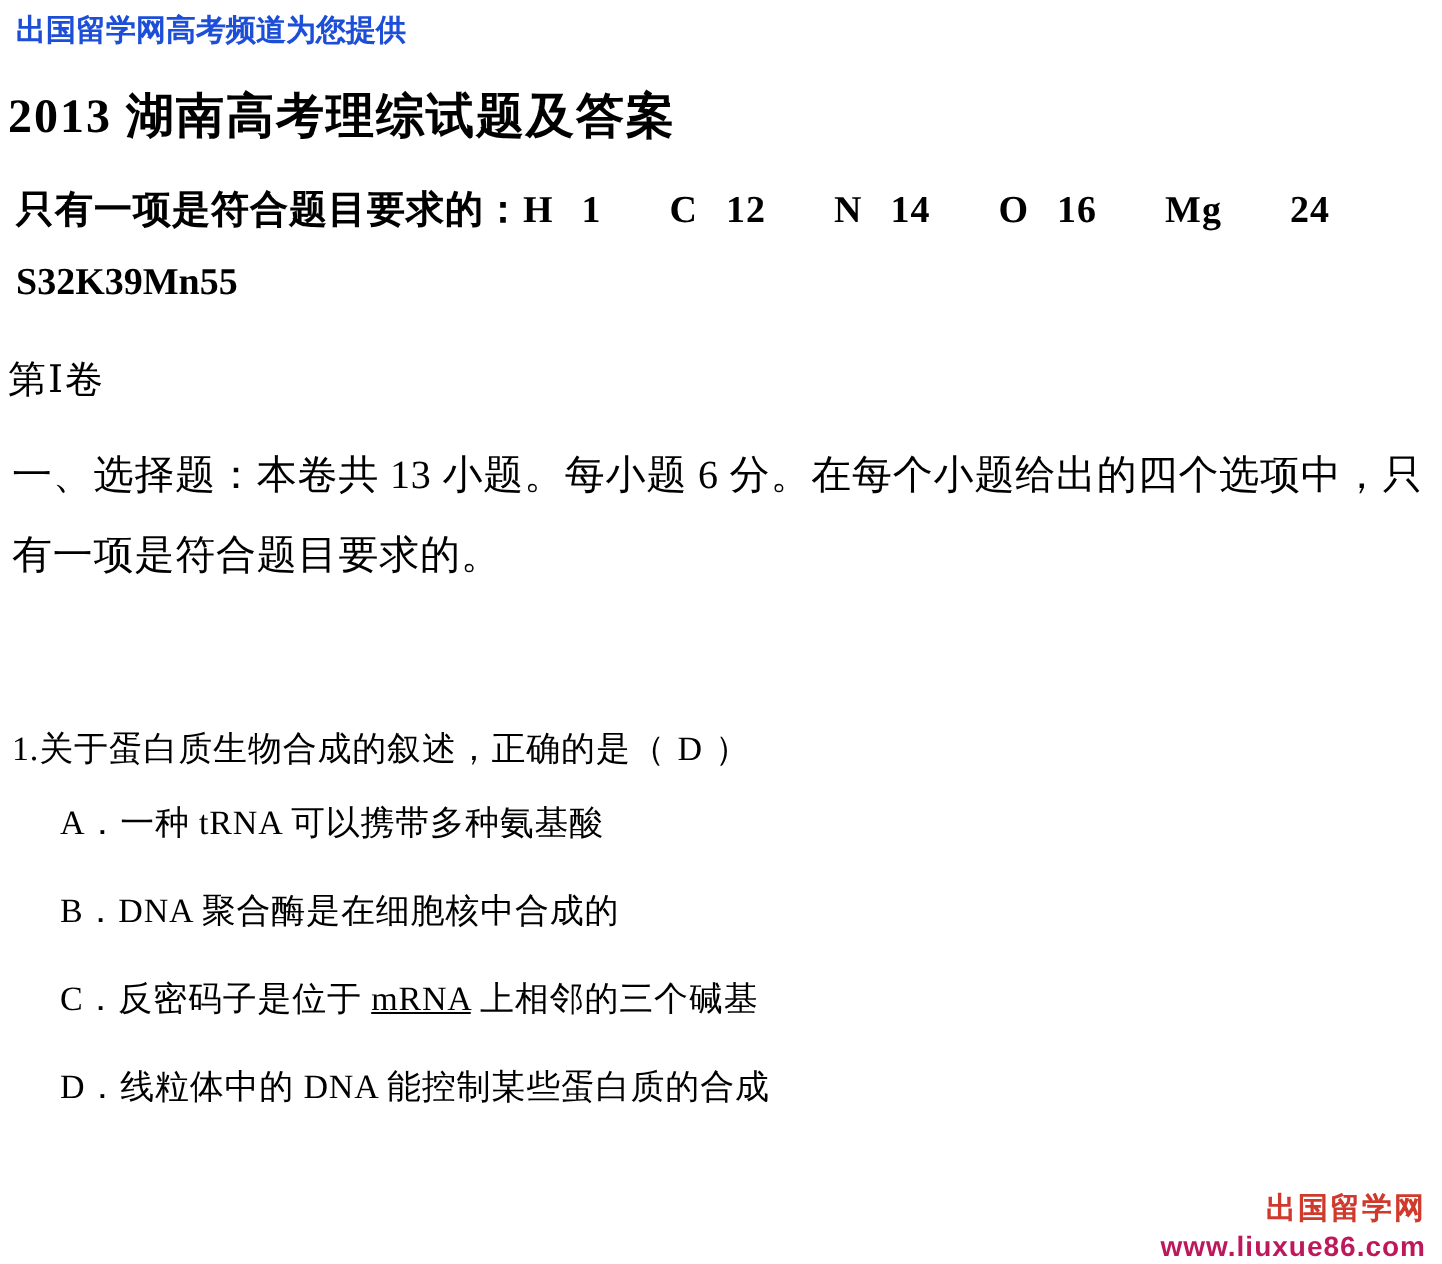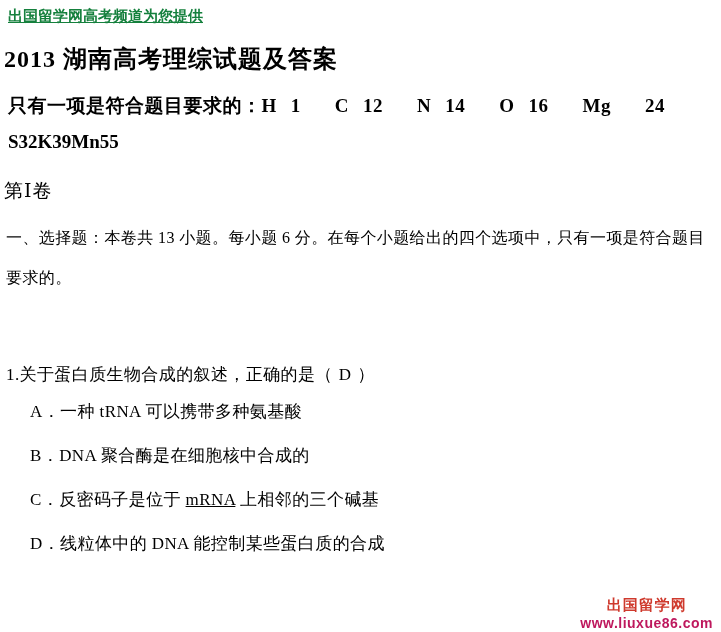--- a/index.html
+++ b/index.html
@@ -19,26 +19,25 @@
     position: relative;
     width: 721px;
     height: 632px;
     box-sizing: border-box;
     padding: 0 4px;
   }
   .site-banner {
     font-family: "Liberation Sans", "DejaVu Sans", sans-serif;
     font-weight: bold;
     font-size: 15px;
-    color: #15803d;
+    color: #1d4ed8;
     letter-spacing: 0px;
     margin: 6px 0 16px 4px;
     line-height: 20px;
     white-space: nowrap;
-    text-decoration: underline;
   }
   .doc-title {
     font-family: "Liberation Serif", "DejaVu Serif", serif;
     font-weight: bold;
     font-size: 24px;
     line-height: 30px;
     margin-top: 18px;
     letter-spacing: 1px;
   }
   .atomic-mass {
@@ -60,21 +59,21 @@
     white-space: nowrap;
   }
   .section-label {
     text-align: left;
     font-size: 19px;
     line-height: 30px;
     margin-top: 16px;
     letter-spacing: 1px;
   }
   .instructions {
-    font-size: 16px;
+    font-size: 20px;
     line-height: 40px;
     margin-top: 12px;
     margin-left: 2px;
     letter-spacing: 0.4px;
   }
   .question {
     font-size: 17px;
     line-height: 30px;
     margin-top: 62px;
     margin-left: 2px;
@@ -94,21 +93,21 @@
     display: inline-block;
     min-width: 26px;
   }
   .u-underline {
     text-decoration: underline;
   }
   .watermark {
     position: absolute;
     right: 8px;
     bottom: 6px;
-    text-align: center;
+    text-align: right;
     font-family: "Liberation Sans", "DejaVu Sans", sans-serif;
     line-height: 1.25;
   }
   .watermark .wm-cn {
     display: block;
     font-size: 15px;
     font-weight: bold;
     color: #cf3a2d;
     letter-spacing: 1px;
   }

